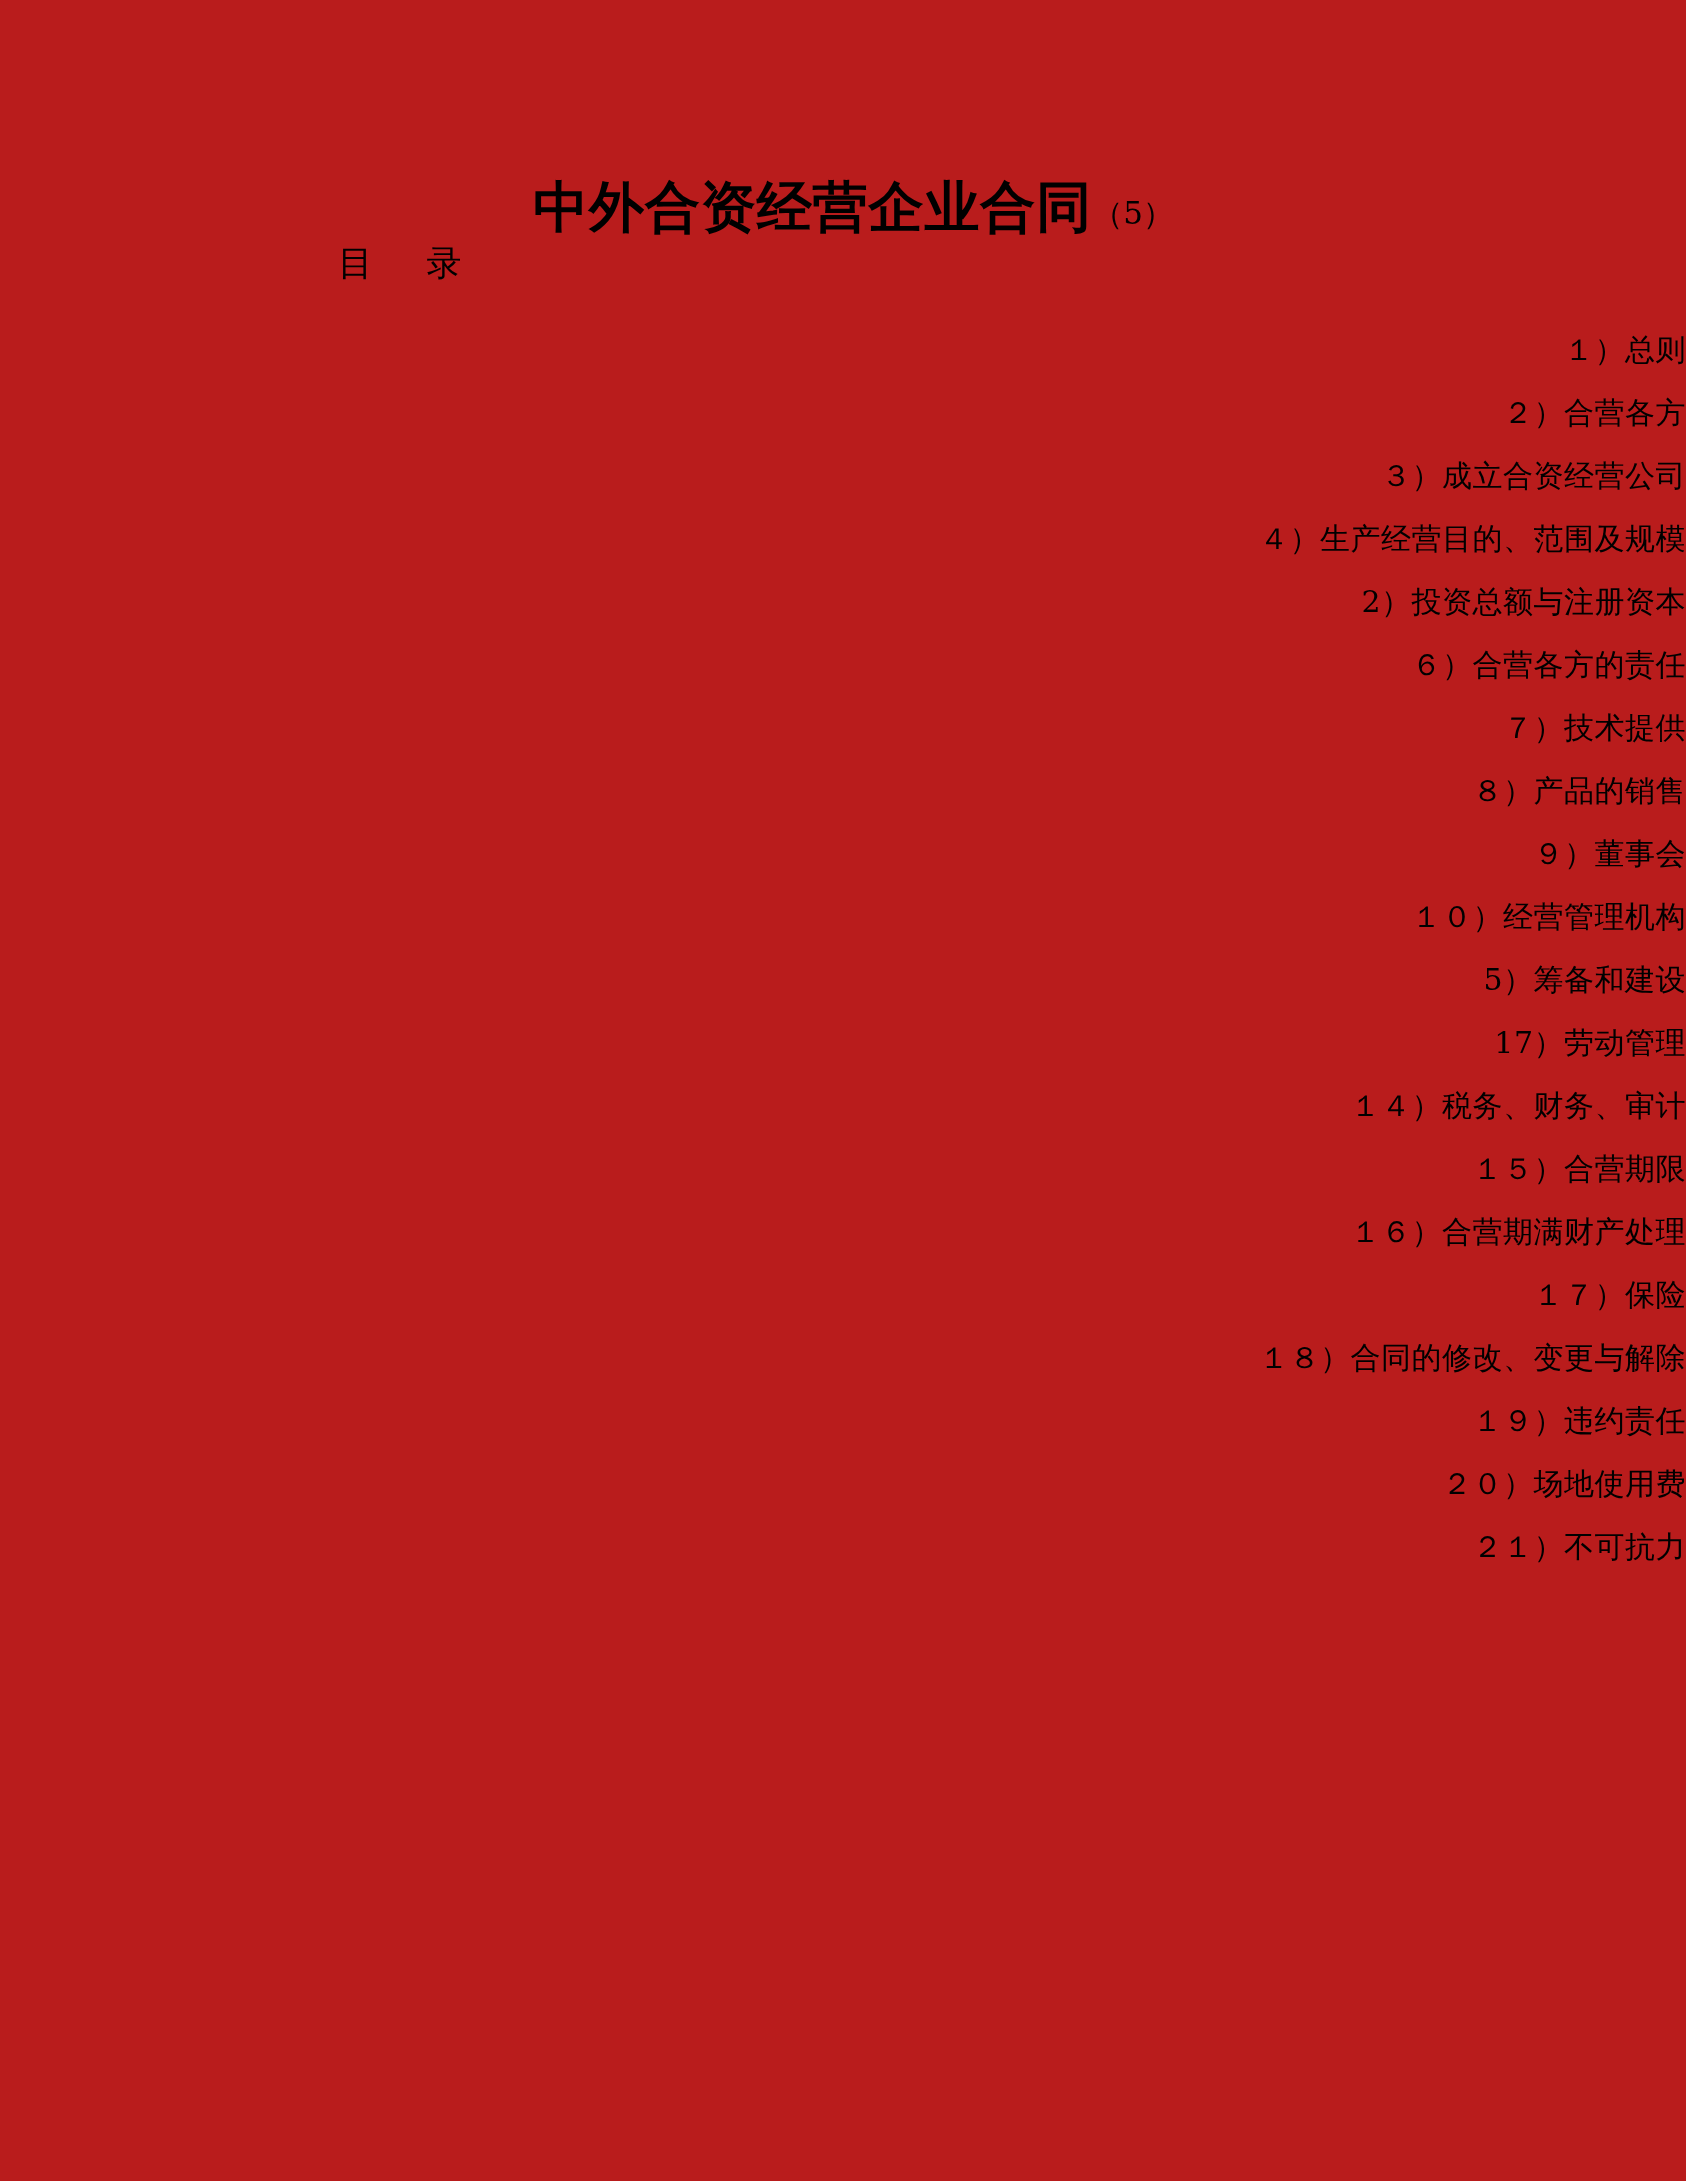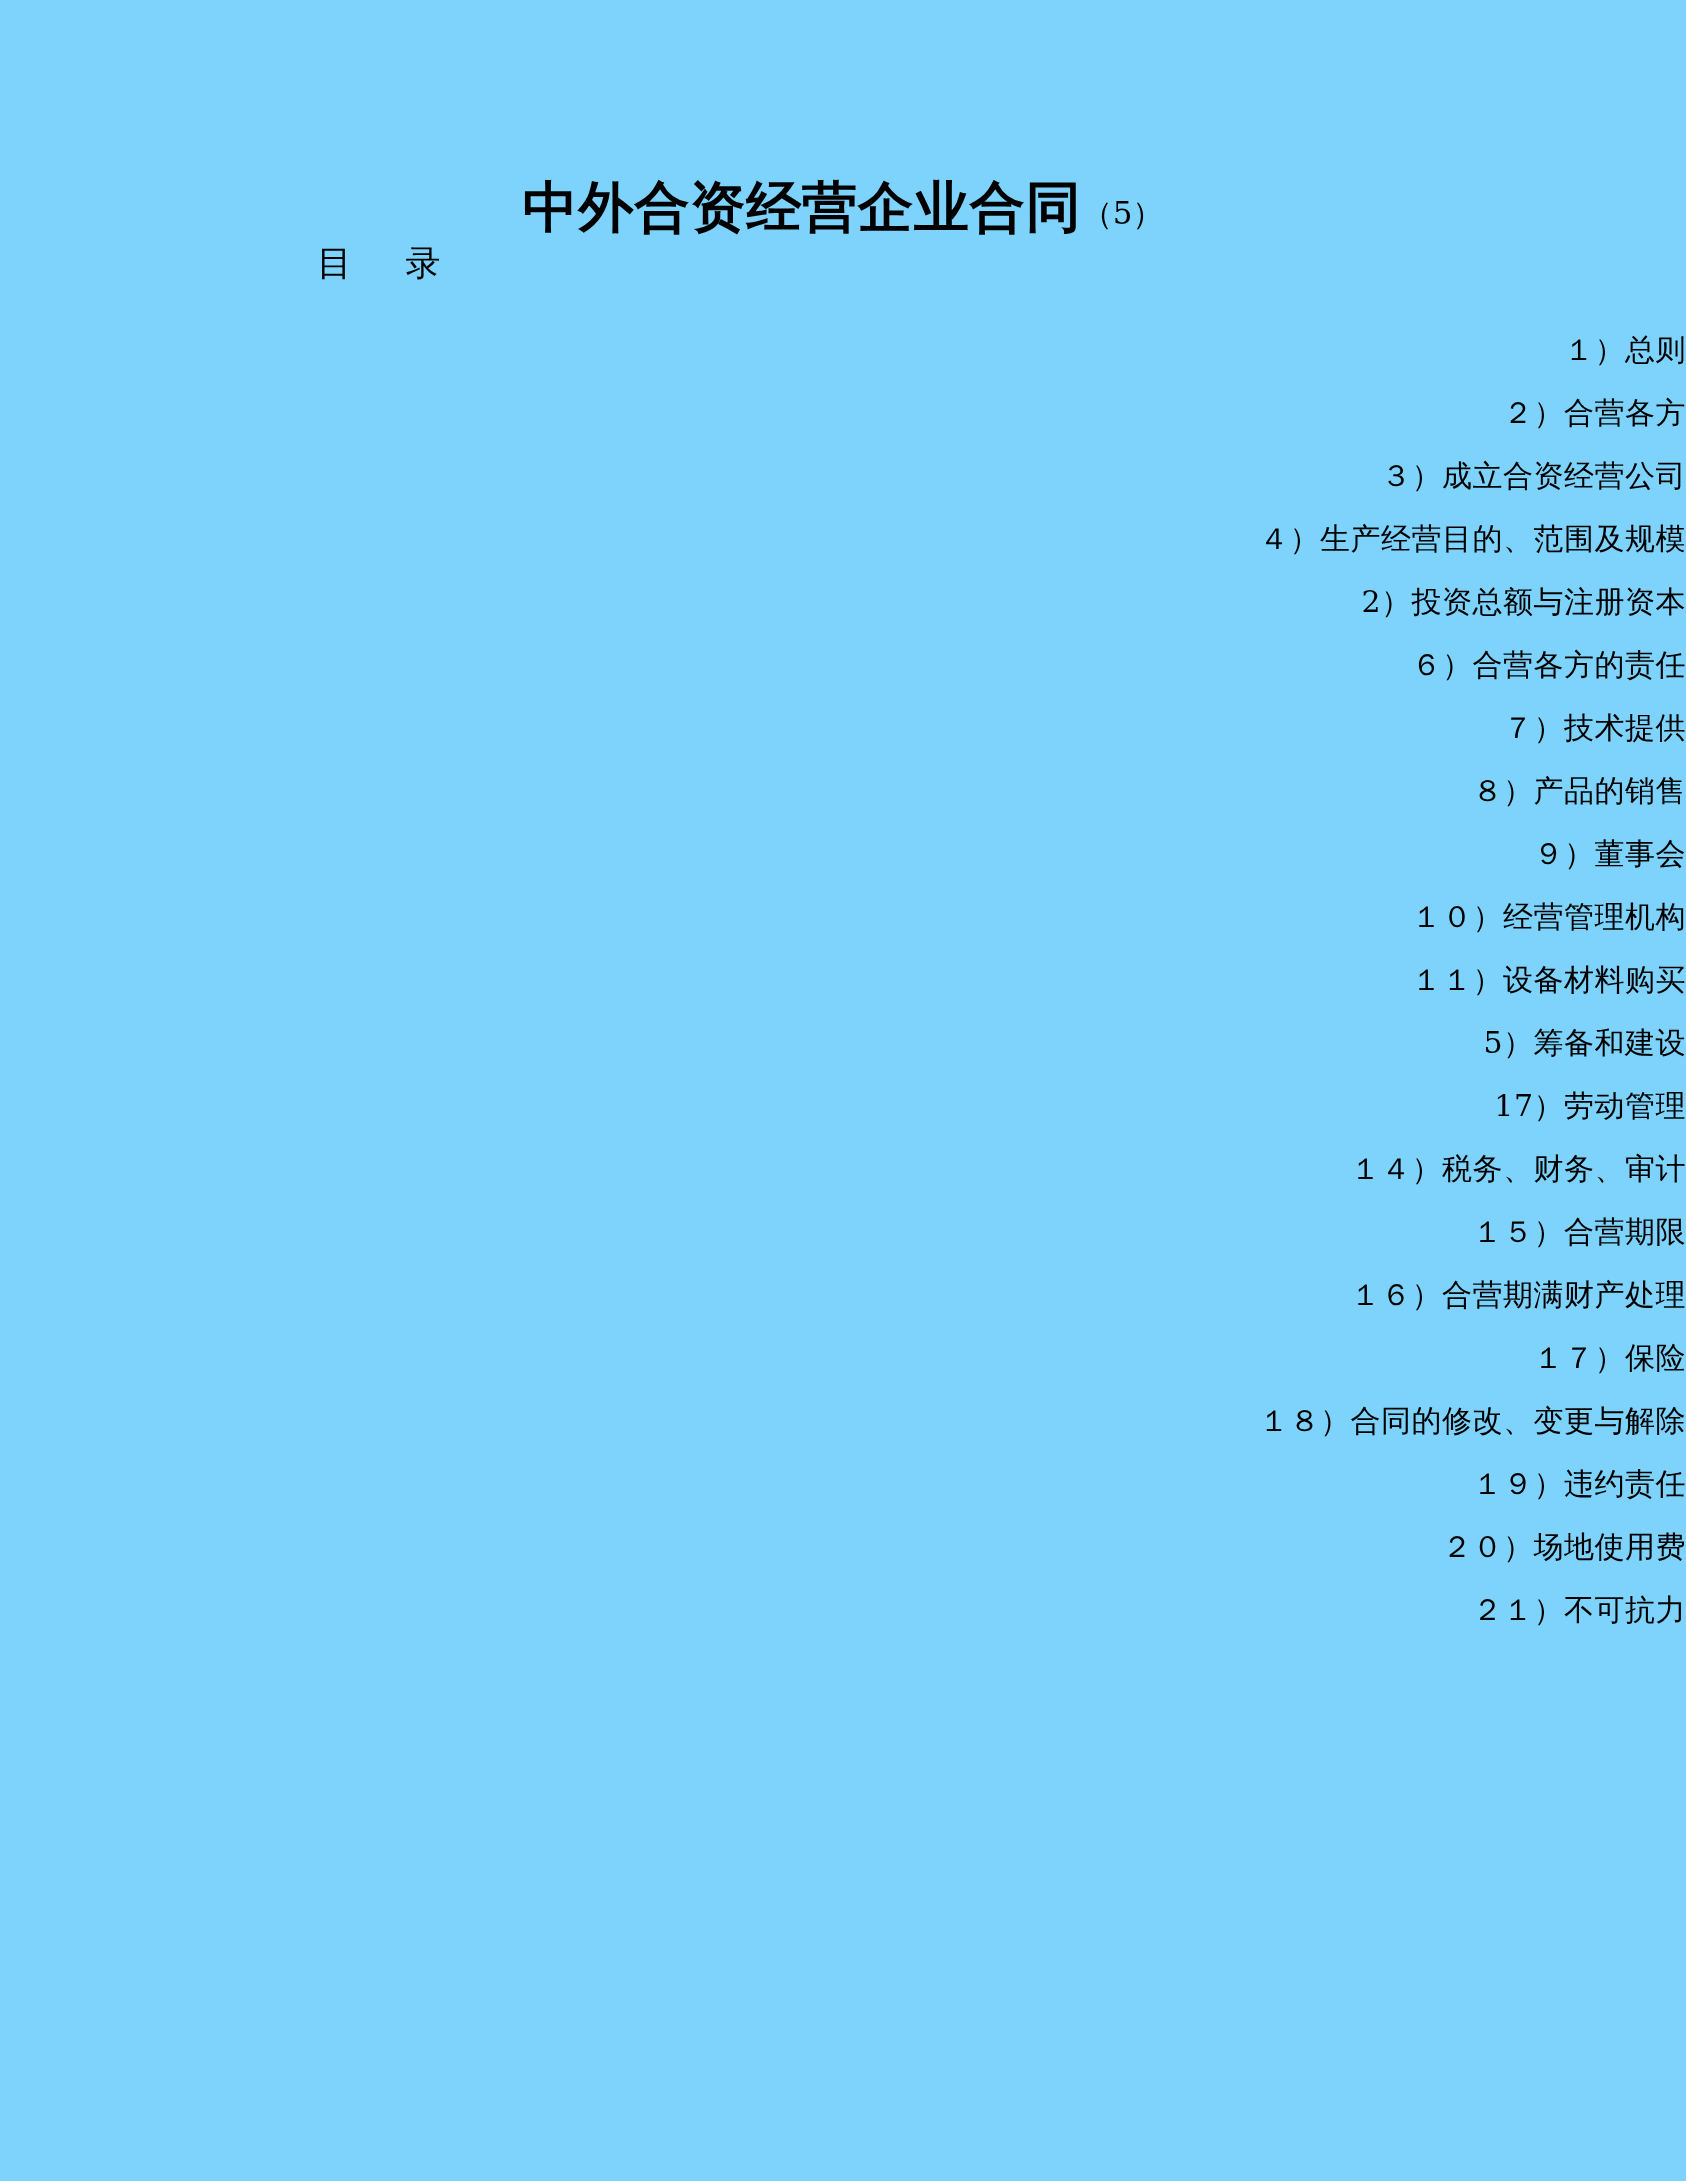--- a/index.html
+++ b/index.html
@@ -8,23 +8,24 @@
     background: #ffffff;
   }
   body {
     font-family: "DejaVu Serif", "Liberation Serif", serif;
     color: #000000;
   }
   .page {
     width: 1686px;
     height: 2182px;
     box-sizing: border-box;
-    background: #7dd3fc;
+    background: #b91c1c;
     position: relative;
     overflow: hidden;
+    padding-left: 21px;
   }
   .doc-title {
     text-align: center;
     margin: 0;
     padding-top: 174px;
     font-family: "DejaVu Sans", "Liberation Sans", sans-serif;
     font-weight: bold;
     font-size: 55px;
     letter-spacing: 0.9px;
     line-height: 1.2;
@@ -75,21 +76,20 @@
       <li class="toc-item">１）总则</li>
       <li class="toc-item">２）合营各方</li>
       <li class="toc-item">３）成立合资经营公司</li>
       <li class="toc-item">４）生产经营目的、范围及规模</li>
       <li class="toc-item">2）投资总额与注册资本</li>
       <li class="toc-item">６）合营各方的责任</li>
       <li class="toc-item">７）技术提供</li>
       <li class="toc-item">８）产品的销售</li>
       <li class="toc-item">９）董事会</li>
       <li class="toc-item">１０）经营管理机构</li>
-      <li class="toc-item">１１）设备材料购买</li>
       <li class="toc-item">5）筹备和建设</li>
       <li class="toc-item">17）劳动管理</li>
       <li class="toc-item">１４）税务、财务、审计</li>
       <li class="toc-item">１５）合营期限</li>
       <li class="toc-item">１６）合营期满财产处理</li>
       <li class="toc-item">１７）保险</li>
       <li class="toc-item">１８）合同的修改、变更与解除</li>
       <li class="toc-item">１９）违约责任</li>
       <li class="toc-item">２０）场地使用费</li>
       <li class="toc-item">２１）不可抗力</li>

